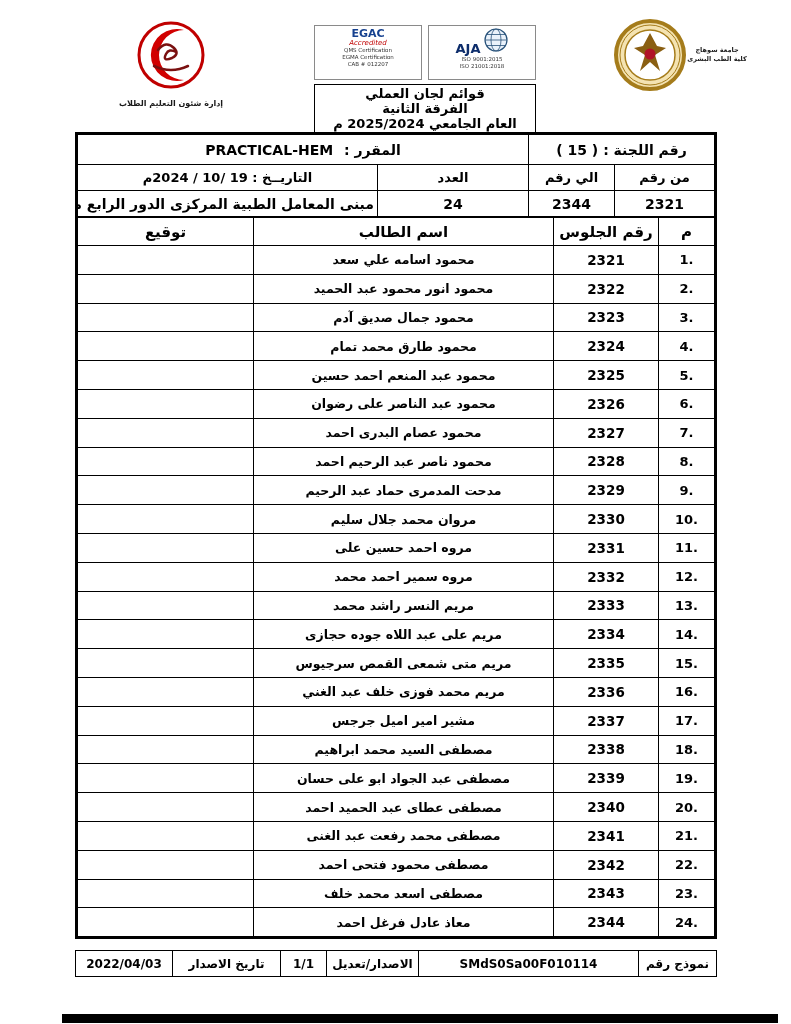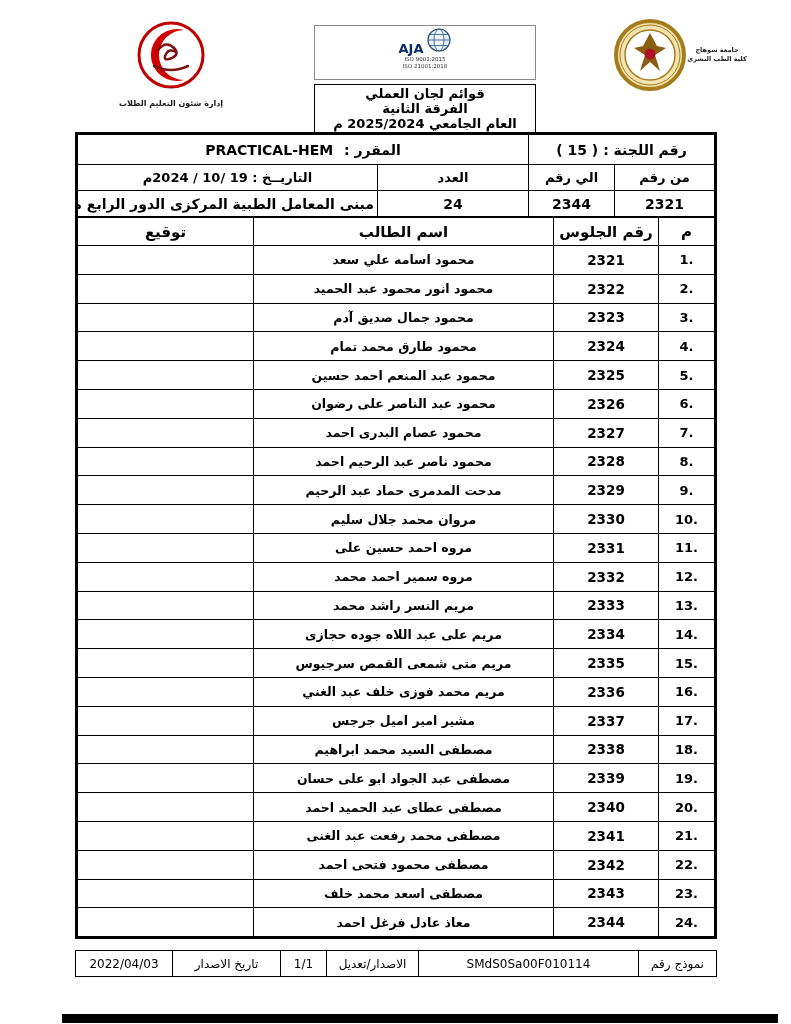--- a/index.html
+++ b/index.html
@@ -41,21 +41,21 @@
   .student-table th { height: 28px; font-size: 15px; font-weight: bold; background: #fff; }
   .student-table td { height: 28.8px; }
   .c-serial { direction: ltr; font-weight: bold; font-size: 13px; }
   .c-seat { font-weight: bold; font-size: 13.5px; }
   .c-name { font-weight: bold; font-size: 12.5px; }
   .c-sig { }
 
   
   .footer-box { position: absolute; left: 75px; top: 950px; width: 642px; }
   .footer-table { direction: rtl; }
-  .footer-table td { height: 26px; font-weight: normal; font-size: 12px; }
+  .footer-table td { height: 26px; font-weight: bold; font-size: 12px; }
   .f-code { direction: ltr; font-size: 12.5px; }
 
   .scan-bar { position: absolute; left: 62px; top: 1014px; width: 716px; height: 9px; background: #000; }
 </style>
 </head>
 <body>
 
 <div class="page">
 
   <div class="hdr-left">
@@ -65,20 +65,27 @@
         <path d="M 56 10 A 26 26 0 1 0 56 60 A 20 20 0 1 1 56 10 Z" fill="#d10000"></path>
         <path d="M30 30 q8 -10 16 -2 q6 6 -2 10 q-10 4 -6 -4 q3 -6 10 -2" fill="none" stroke="#7a1010" stroke-width="2.5" stroke-linecap="round"></path>
         <path d="M26 46 q17 8 34 0" fill="none" stroke="#7a1010" stroke-width="2.5" stroke-linecap="round"></path>
       </svg>
     </span>
     <div class="logo-caption">إدارة شئون التعليم الطلاب</div>
   </div>
 
   <div class="hdr-center">
     <div class="cert-row">
+      <div class="cert-box">
+        <div class="egac-name">EGAC</div>
+        <div class="egac-sub">Accredited</div>
+        <div class="cert-small">QMS Certification</div>
+        <div class="cert-small">EGMA Certification</div>
+        <div class="cert-small">CAB # 012207</div>
+      </div>
       <div class="cert-box">
         <div class="aja-top">
           <span class="aja-name">AJA</span>
           <span>
             <svg width="24" height="24" viewBox="0 0 24 24">
               <circle cx="12" cy="12" r="11" fill="#eaf2fb" stroke="#28527a" stroke-width="1.2"></circle>
               <ellipse cx="12" cy="12" rx="5" ry="11" fill="none" stroke="#28527a" stroke-width="0.8"></ellipse>
               <line x1="1" y1="12" x2="23" y2="12" stroke="#28527a" stroke-width="0.8"></line>
               <line x1="3" y1="6.5" x2="21" y2="6.5" stroke="#28527a" stroke-width="0.8"></line>
               <line x1="3" y1="17.5" x2="21" y2="17.5" stroke="#28527a" stroke-width="0.8"></line>

